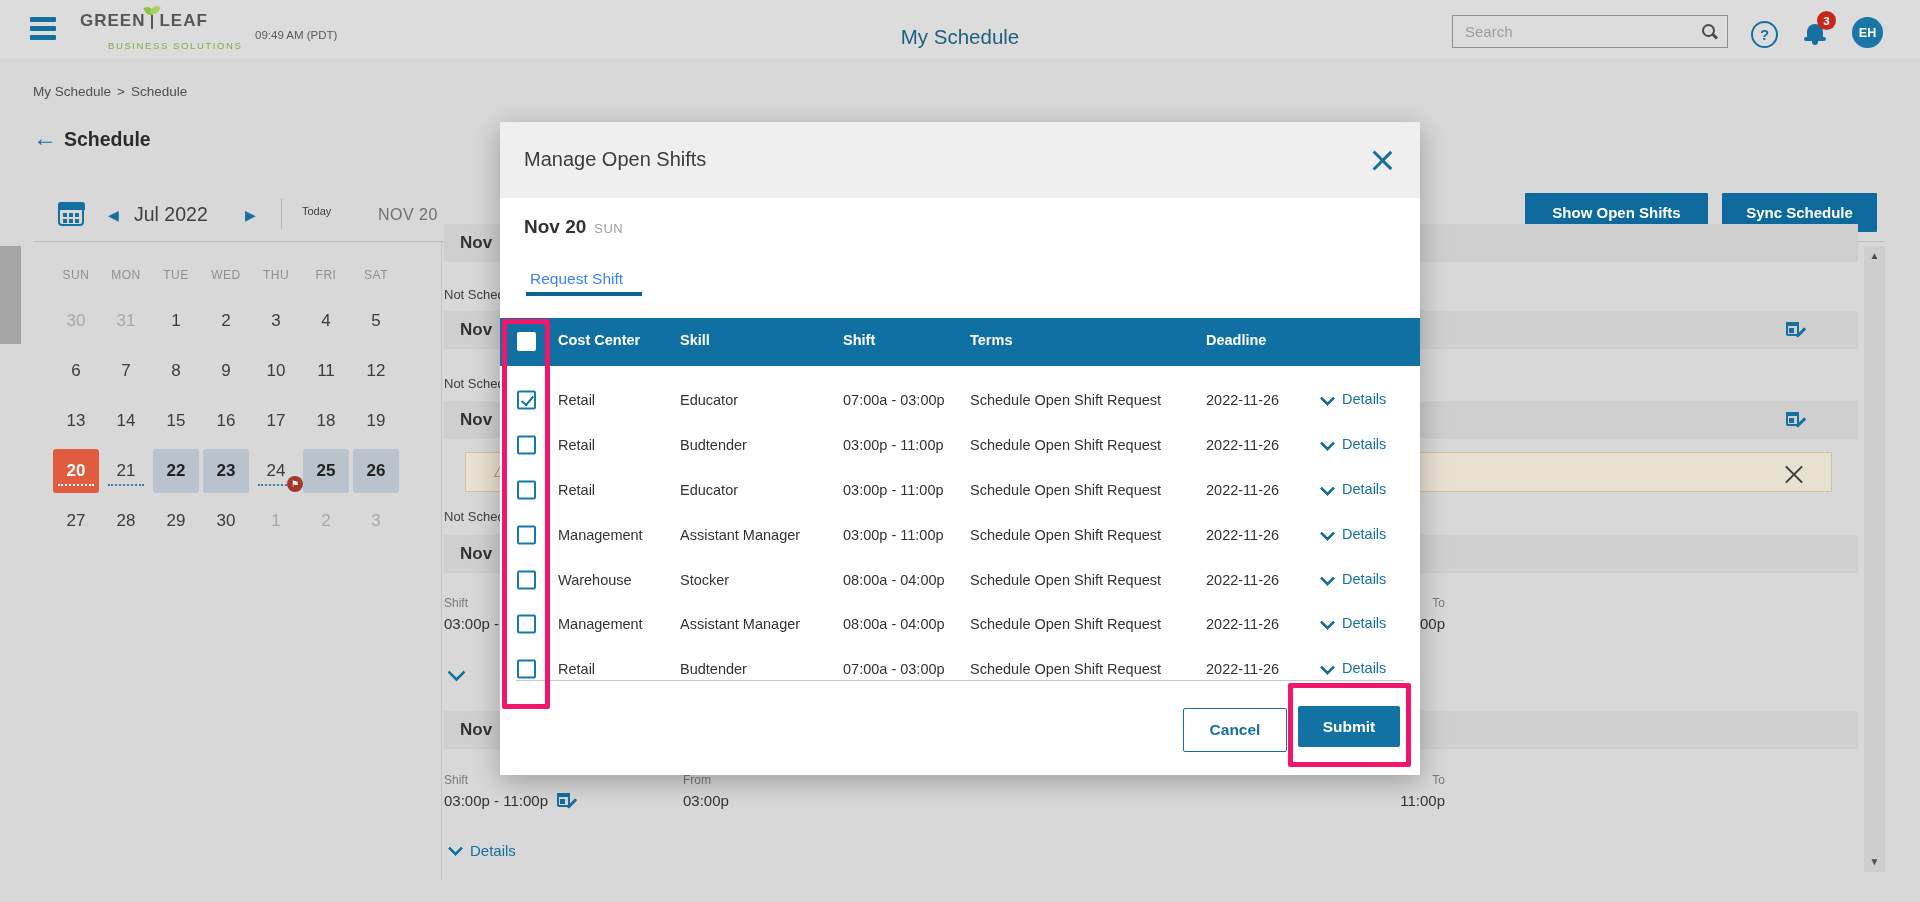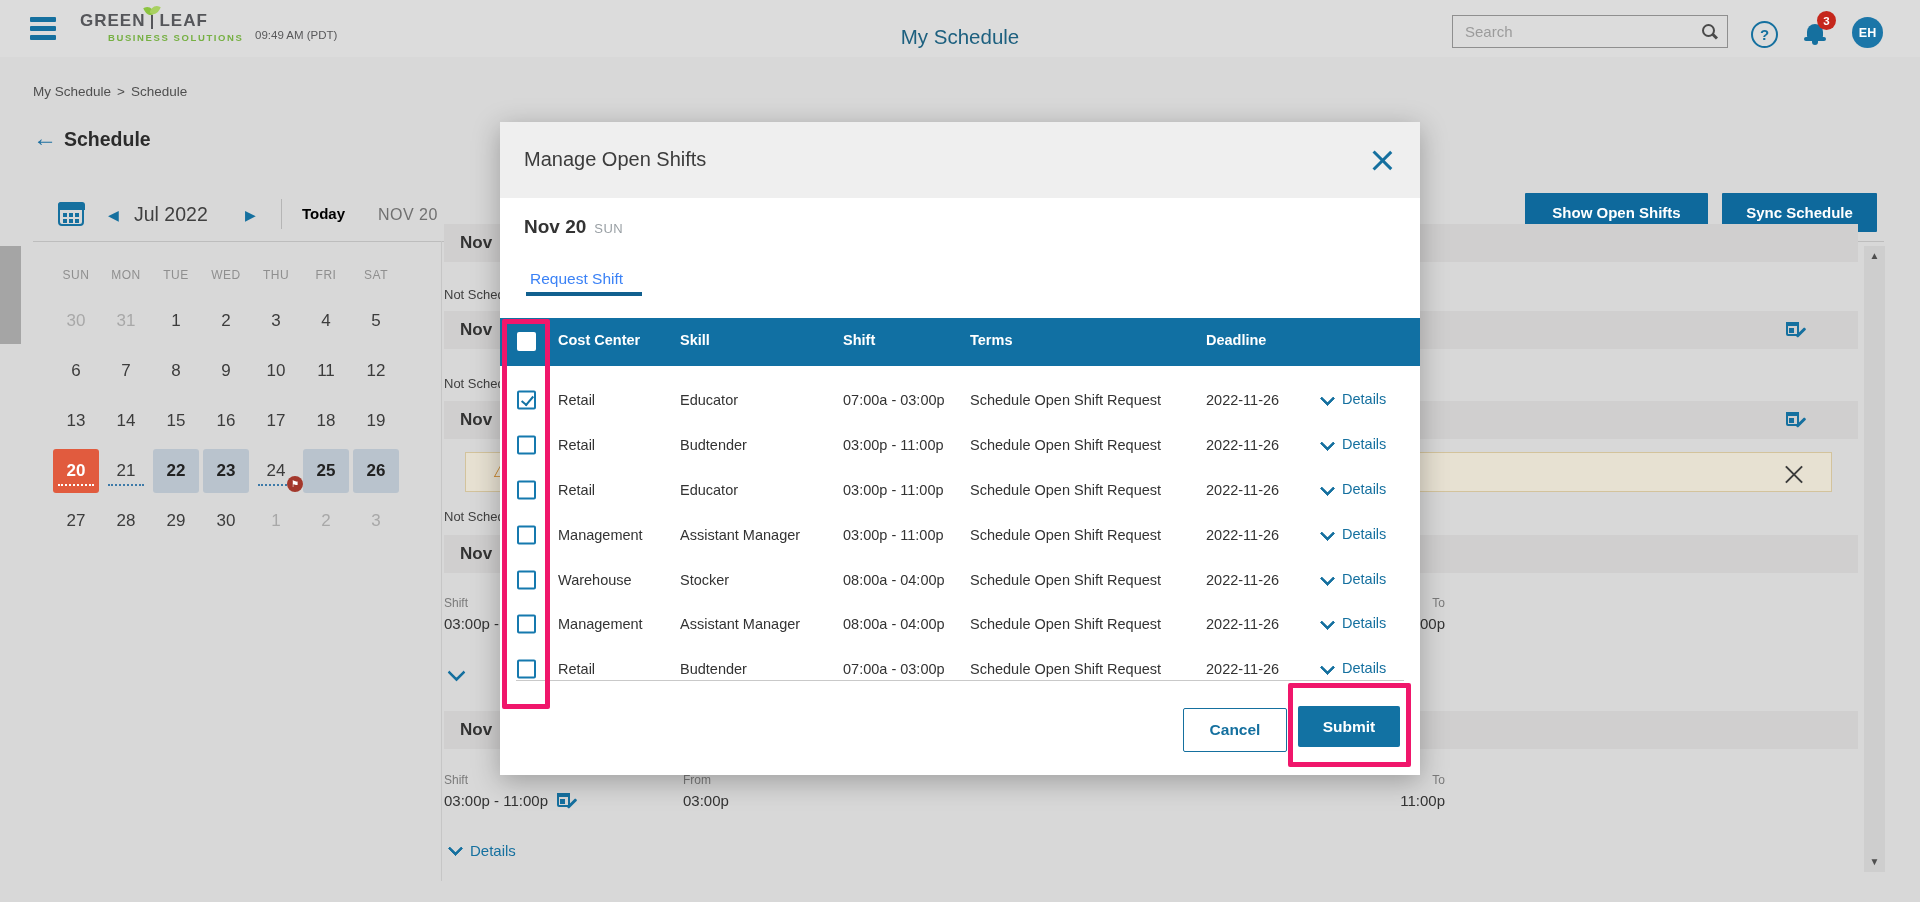--- a/index.html
+++ b/index.html
@@ -14,21 +14,21 @@
   .hamburger i { display:block; width:26px; height:4.5px; background:#15709F; border-radius:1px; margin-bottom:4.5px; }
   .logo { position:absolute; left:80px; top:12px; }
   .logo-row { display:flex; align-items:flex-end; position:relative; }
   .logo-word { font-size:17px; font-weight:bold; color:#55565A; letter-spacing:1px; line-height:17px; }
   .logo-leaf { position:relative; width:14px; height:17px; }
   .logo-leaf::before { content:""; position:absolute; left:0px; top:-6px; width:8px; height:10px;
       background:#8CC440; border-radius:0 100% 30% 100%; transform:rotate(-25deg); }
   .logo-leaf::after { content:""; position:absolute; left:6px; top:-7px; width:8px; height:10px;
       background:#A9D161; border-radius:100% 0 100% 30%; transform:rotate(25deg); }
   .logo-leaf i { position:absolute; left:6px; top:3px; width:2px; height:14px; background:#55565A; }
-  .logo-tag { font-size:9.5px; font-weight:bold; color:#76B043; letter-spacing:1.6px; margin-top:3px;padding-left:28px; }
+  .logo-tag { font-size:9.5px; font-weight:normal; color:#76B043; letter-spacing:1.6px; margin-top:11px;padding-left:28px; }
   .time-label { position:absolute; left:255px; top:29px; font-size:11.5px; color:#58585A; }
   .app-title { position:absolute; left:50%; transform:translateX(-50%); top:25px; font-size:20.5px; color:#1D607F; }
   .search-box { position:absolute; left:1452px; top:15px; width:276px; height:33px; border:1px solid #8F8F8F; background:transparent; }
   .search-input { position:absolute; left:0; top:0; width:100%; height:100%; border:none; background:transparent;
       padding:0 36px 0 12px; font-size:15px; color:#3a3a3a; font-family:"Liberation Sans",sans-serif; outline:none; }
   .search-input::placeholder { color:#9B9B9B; }
   .mag { position:absolute; right:9px; top:8px; width:16px; height:16px; cursor:pointer; }
   .mag::before { content:""; position:absolute; left:0; top:0; width:9px; height:9px; border:2px solid #4A4A4A; border-radius:50%; }
   .mag::after { content:""; position:absolute; left:10px; top:11px; width:6px; height:2.5px; background:#4A4A4A; transform:rotate(45deg); }
   .help-icon { position:absolute; left:1751px; top:21px; width:27px; height:27px; border:2.5px solid #15709F; border-radius:50%;
@@ -51,21 +51,21 @@
   .page-title { position:absolute; left:64px; top:128px; font-size:19.5px; font-weight:bold; color:#2B2B2B; }
 
   
   .calico { position:absolute; left:58px; top:202px; width:26px; height:24px; border:2.5px solid #15709F; border-radius:4px; cursor:pointer; }
   .calico::before { content:""; position:absolute; left:-2.5px; right:-2.5px; top:-2.5px; height:8px; background:#15709F; border-radius:3px 3px 0 0; }
   .calico::after { content:""; position:absolute; left:3px; top:9px; width:4px; height:4px; background:#15709F;
       box-shadow:6px 0 #15709F, 12px 0 #15709F, 0 6px #15709F, 6px 6px #15709F, 12px 6px #15709F; }
   .nav-arrow { position:absolute; top:207px; font-size:14px; color:#15709F; cursor:pointer; }
   .month-label { position:absolute; left:134px; top:203px; font-size:19.5px; color:#3F3F3F; }
   .tb-divider { position:absolute; left:281px; top:199px; width:1px; height:30px; background:#B5B5B5; }
-  .today-btn { position:absolute; left:302px; top:205px; font-size:15px; font-weight:bold; color:#000000; cursor:pointer; }
+  .today-btn { position:absolute; left:302px; top:205px; font-size:11px; font-weight:normal; color:#404040; cursor:pointer; }
   .seldate-label { position:absolute; left:378px; top:206px; font-size:16px; color:#707070; letter-spacing:0.5px; }
   .blue-btn { position:absolute; height:39px; top:193px; background:#0E699C; color:#fff; font-size:15px; font-weight:bold;
       display:flex; align-items:center; justify-content:center; cursor:pointer; border-radius:1px; }
 
   .hline { position:absolute; left:33px; top:241px; width:1851px; height:1px; background:#BDBDBD; }
   .vline { position:absolute; left:441px; top:241px; width:1px; height:640px; background:#C6C6C6; }
 
   
   .cal-headers { position:absolute; left:51px; top:268px; display:grid; grid-template-columns:repeat(7,50px); }
   .cal-headers span { text-align:center; font-size:12px; color:#8F8F8F; letter-spacing:0.5px; }

